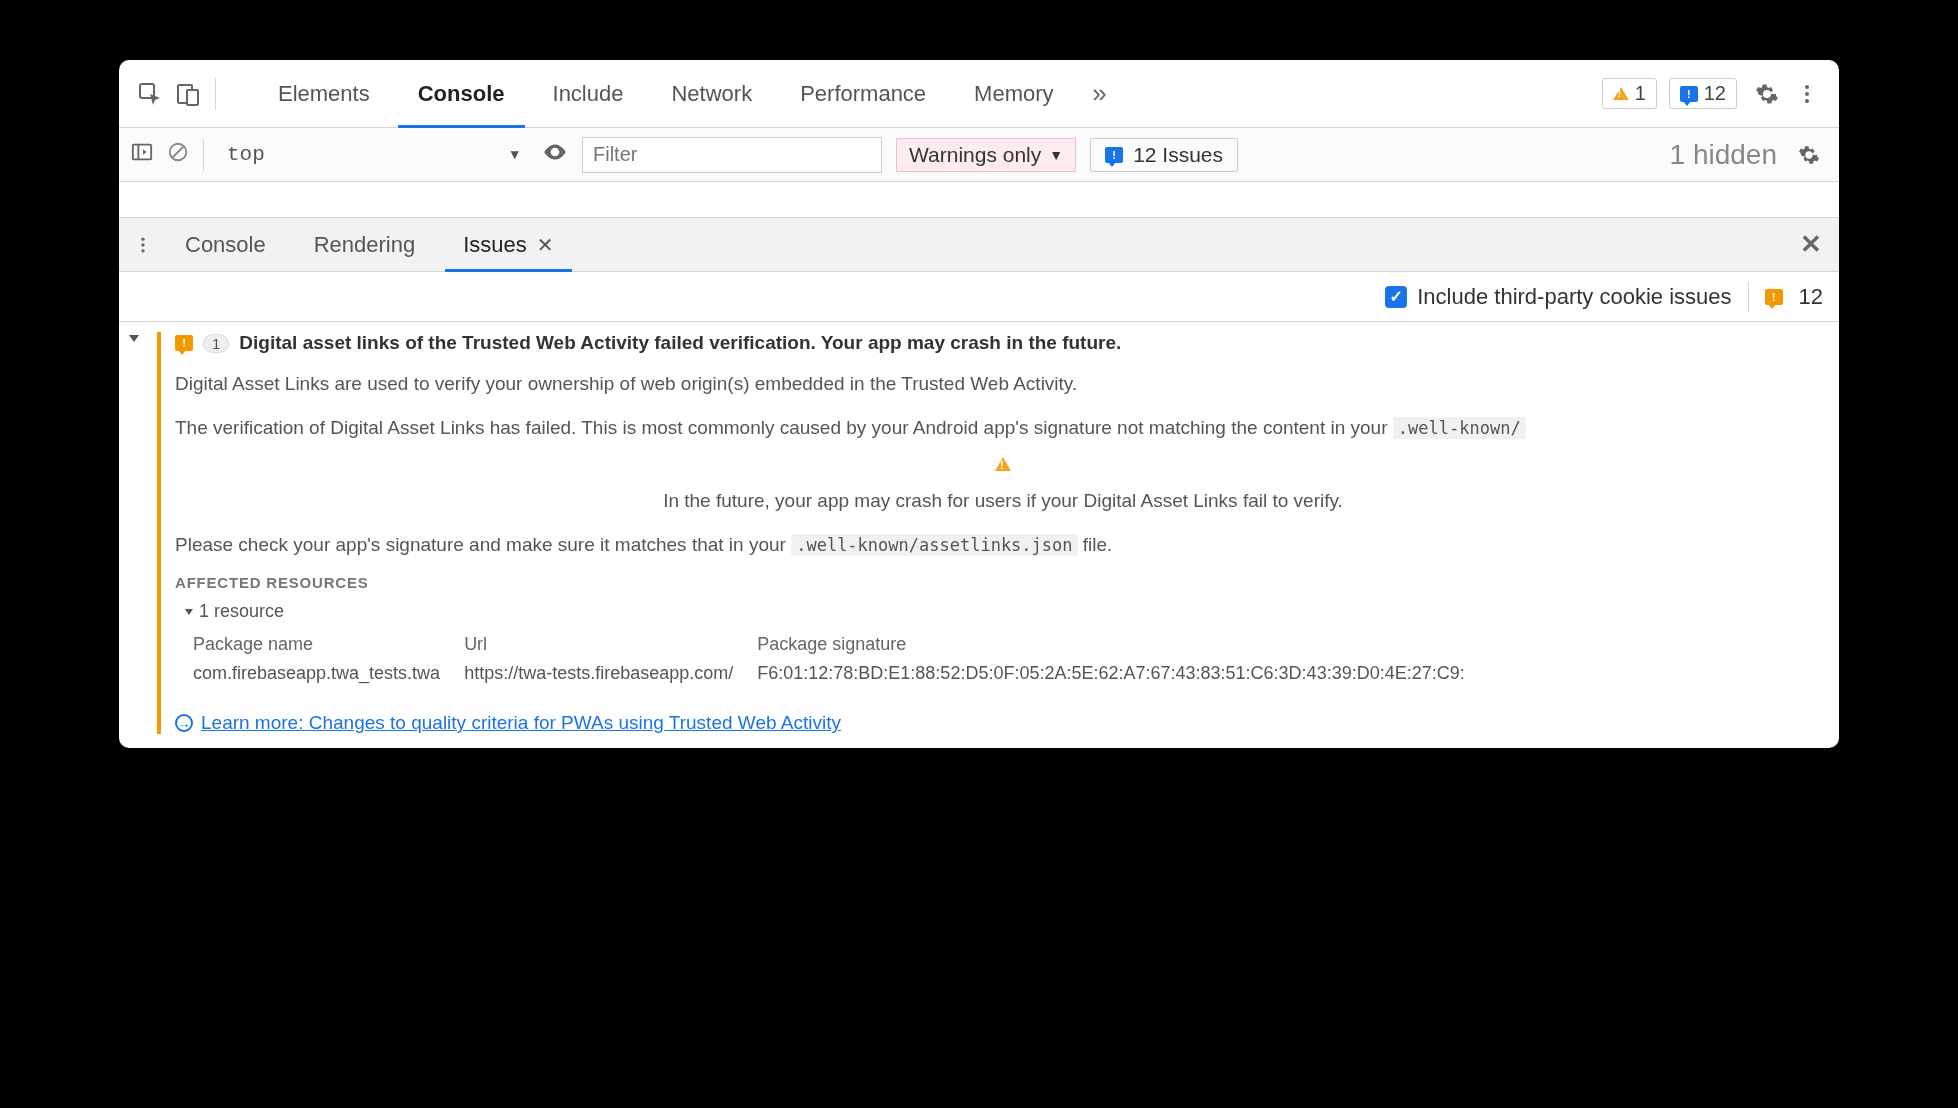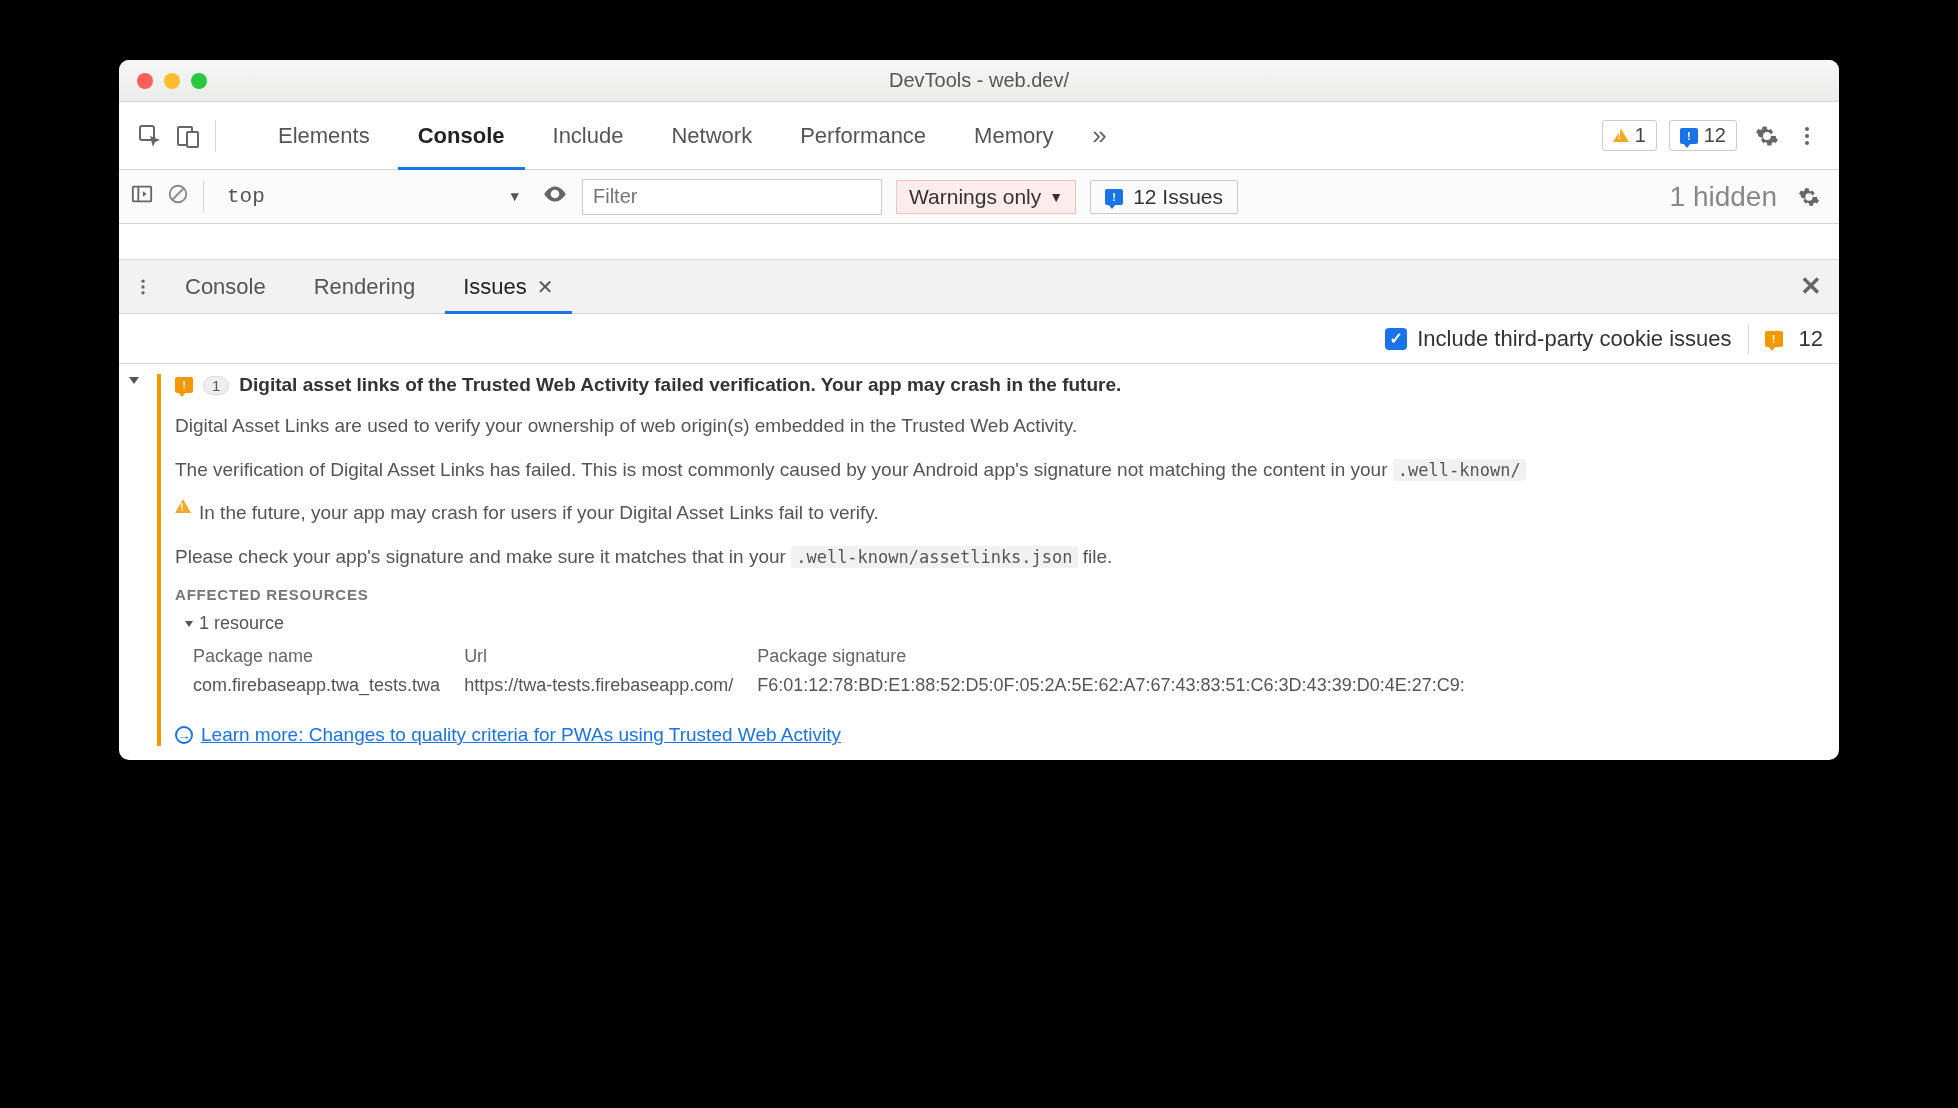--- a/index.html
+++ b/index.html
@@ -288,21 +288,21 @@
   .issue-header .count-pill {
     background: #eee;
     border: 1px solid #ddd;
     border-radius: 10px;
     padding: 0 8px;
     font-size: 15px;
     color: #555;
     font-weight: 500;
   }
   .issue-body p { margin: 10px 0 16px; line-height: 1.45; color: #555; }
-  .issue-body .warn-line { display: flex; align-items: flex-start; gap: 8px; }
+  .issue-body .warn-line { display: flex; align-items: center; gap: 16px; flex-direction: column; }
   .small-tri {
     width: 0; height: 0;
     border-left: 8px solid transparent;
     border-right: 8px solid transparent;
     border-bottom: 14px solid #f5a623;
     position: relative;
   }
   .small-tri::after{
     content: "!";
     position: absolute; left: -3px; top: 1px;
@@ -355,28 +355,20 @@
     border-radius: 50%;
     display: inline-flex; align-items: center; justify-content: center;
     font-size: 13px; color: #1a73e8;
   }
 </style>
 </head>
 <body>
 
 <div class="window">
 
-  <div class="titlebar">
-    <div class="traffic">
-      <div class="dot red"></div>
-      <div class="dot yellow"></div>
-      <div class="dot green"></div>
-    </div>
-    <div class="title">DevTools - web.dev/</div>
-  </div>
 
   <div class="main-toolbar">
     <div class="icon-btn">
       <svg width="24" height="24" viewBox="0 0 24 24" fill="none" stroke="#666" stroke-width="2">
           <rect x="2" y="2" width="14" height="14" rx="2"></rect>
           <path d="M12 12 L22 16 L17 18 L15 23 Z" fill="#666" stroke="none"></path>
         </svg>
     </div>
     <div class="icon-btn">
       <svg width="24" height="24" viewBox="0 0 24 24" fill="none" stroke="#666" stroke-width="2">

